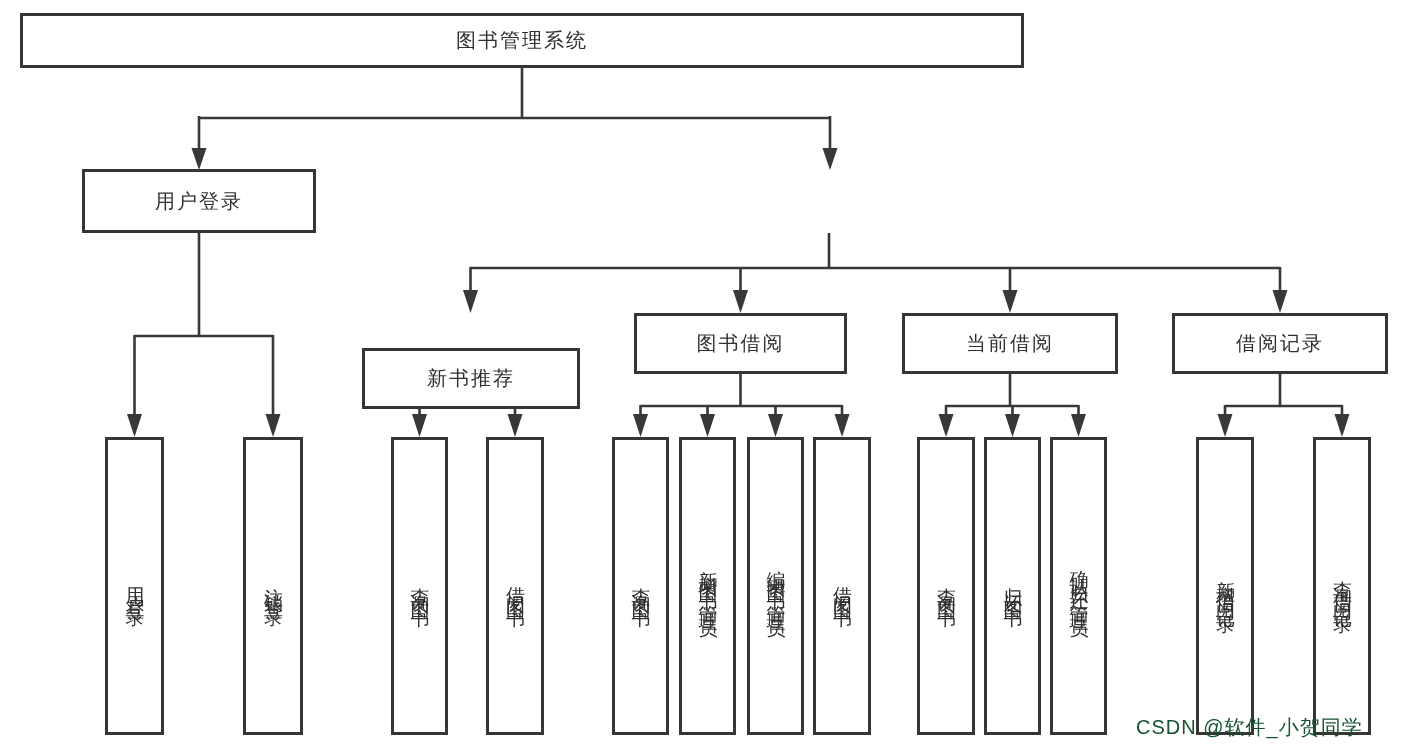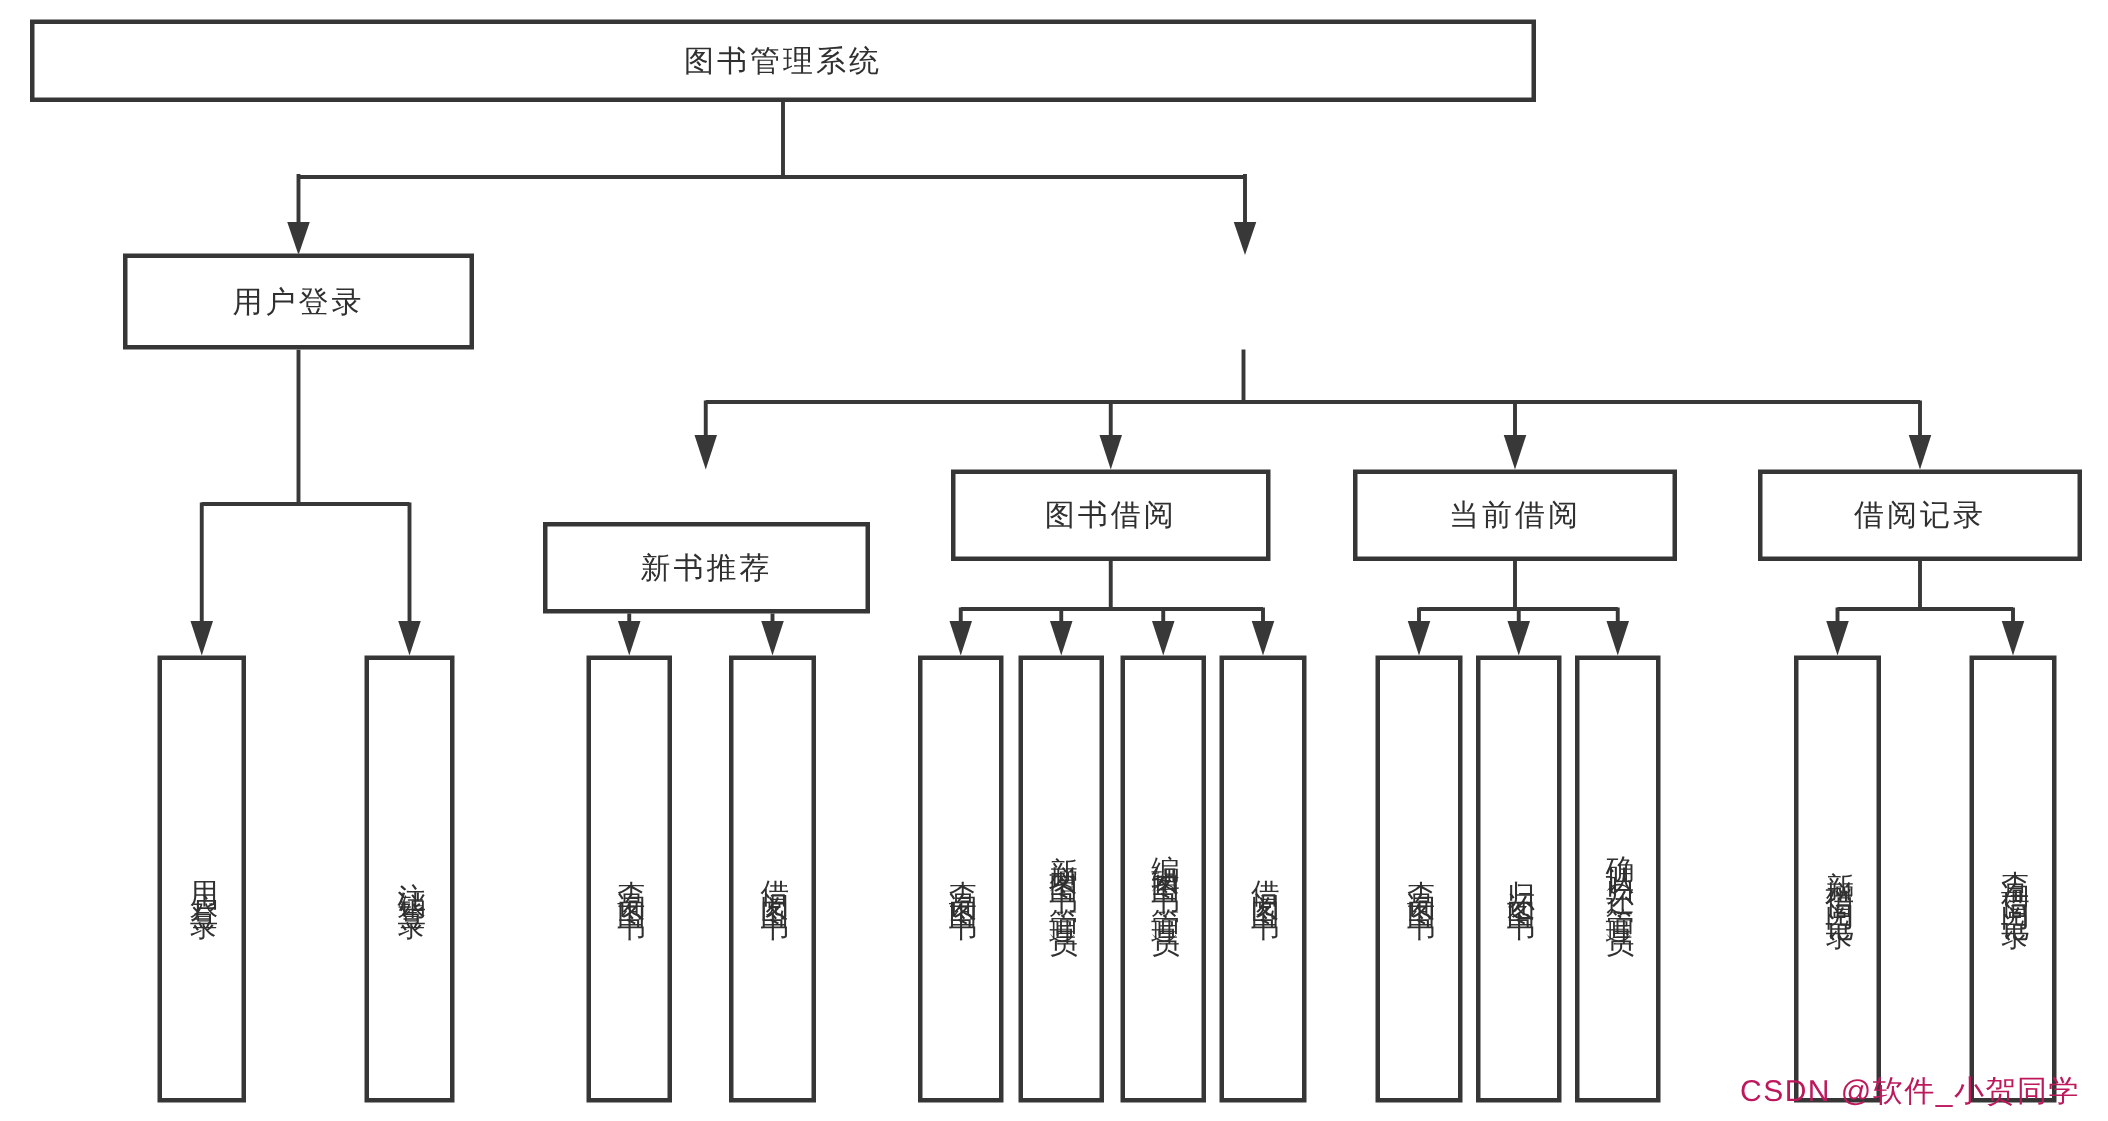--- a/index.html
+++ b/index.html
@@ -26,24 +26,24 @@
   .node.v span {
     writing-mode:vertical-rl;
     text-orientation:mixed;
     font-size:19px;
     letter-spacing:7px;
     line-height:1.1;
     white-space:nowrap;
   }
   .watermark {
     position:absolute;
-    left:1160px; top:714px;
+    left:1136px; top:714px;
     font-size:20px;
     letter-spacing:1px;
-    color:#be185d;
+    color:#14532d;
     z-index:6;
     white-space:nowrap;
   }
 </style>
 </head>
 <body>
 
 <div class="stage">
 
   <svg class="wires" width="1405" height="747" viewBox="0 0 1405 747">

